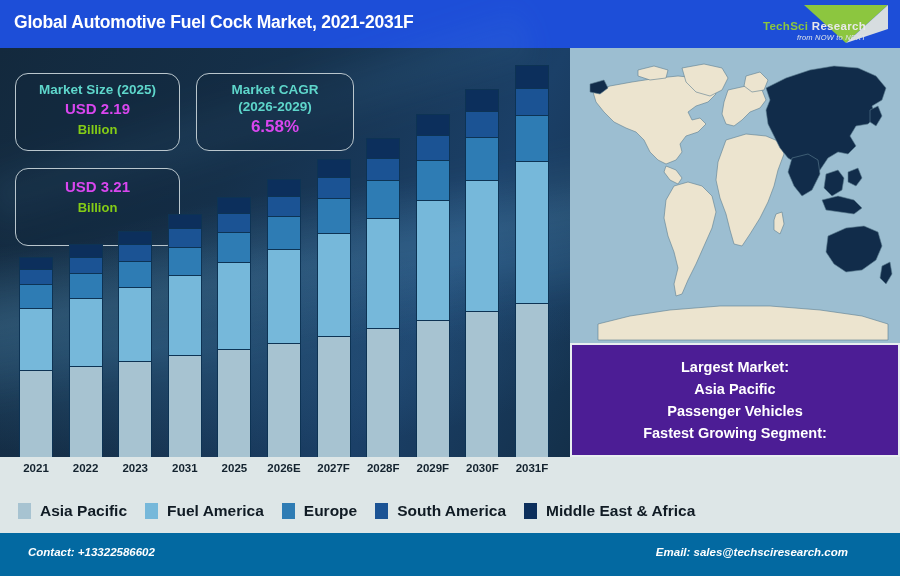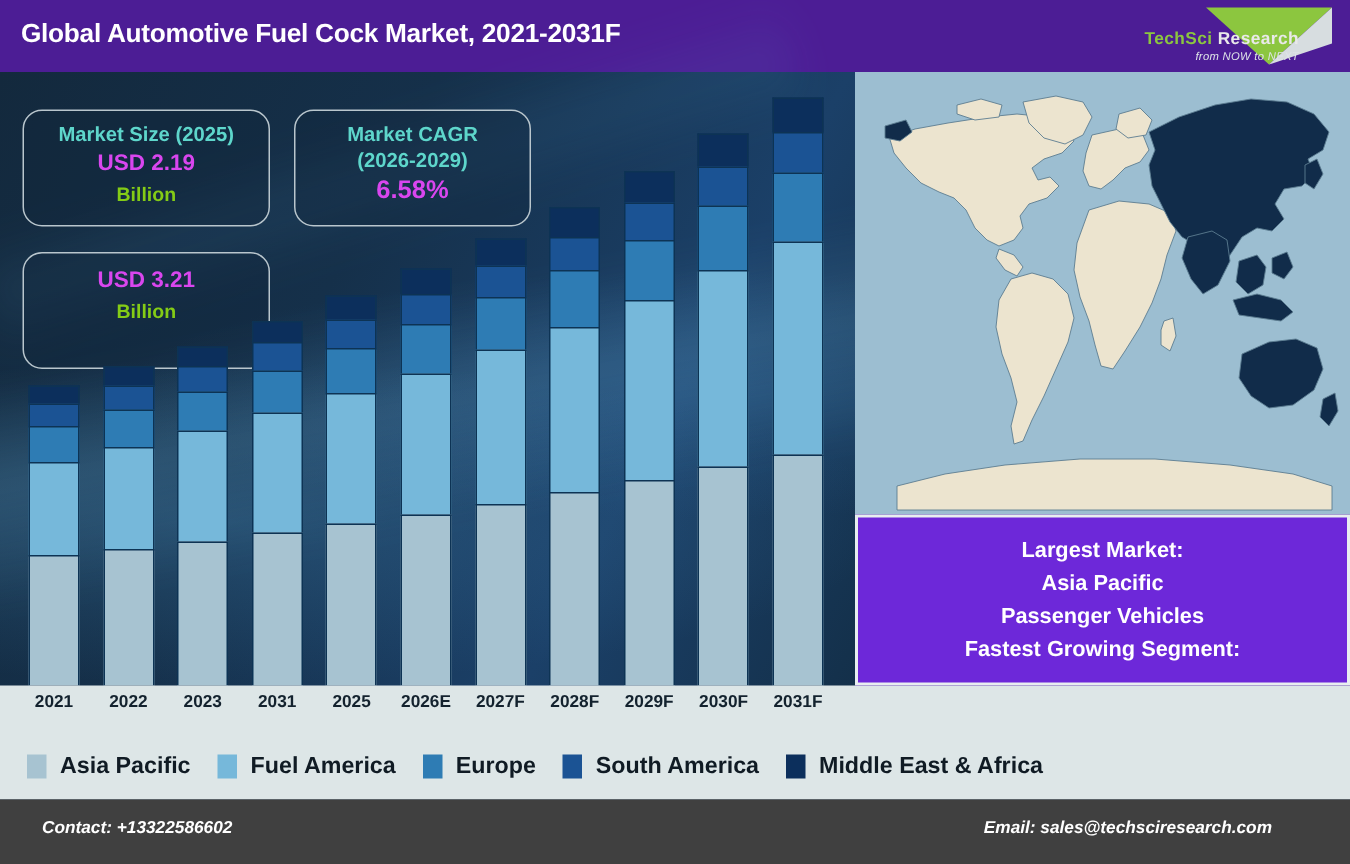--- a/index.html
+++ b/index.html
@@ -12,21 +12,21 @@
   #infographic {
     position: relative;
     width: 900px; height: 576px;
     background: #0f2739;
   }
 
   
   .header {
     position: absolute; left: 0; top: 0;
     width: 900px; height: 48px;
-    background: #4c1d95;
+    background: #1d4ed8;
   }
   .header-title {
     position: absolute; left: 14px; top: 12px;
     font-size: 17.5px; font-weight: bold;
     color: #ffffff; letter-spacing: -0.2px;
     white-space: nowrap;
   }
   .logo-wrap {
     position: absolute; right: 8px; top: 3px;
     width: 190px; height: 43px;
@@ -135,21 +135,21 @@
     width: 330px; height: 295px;
     background: #9cbed1;
     overflow: hidden;
   }
   .map-box svg { display: block; width: 100%; height: 100%; }
 
   
   .callout {
     position: absolute; left: 570px; top: 343px;
     width: 330px; height: 114px;
-    background: #6d28d9;
+    background: #4c1d95;
     border: 2px solid #e8eef0;
     display: flex; flex-direction: column;
     align-items: center; justify-content: center;
   }
   .callout-line {
     color: #ffffff; font-size: 14.5px; font-weight: bold;
     line-height: 22px; text-align: center;
   }
 
   
@@ -170,21 +170,21 @@
   }
   .legend-label {
     font-size: 15.5px; font-weight: bold; color: #101b24;
     white-space: nowrap;
   }
 
   
   .footer {
     position: absolute; left: 0; top: 533px;
     width: 900px; height: 43px;
-    background: #404040;
+    background: #0369a1;
   }
   .footer-text {
     position: absolute; top: 13px;
     font-size: 11.5px; font-style: italic; font-weight: bold;
     color: #ffffff; white-space: nowrap;
   }
   #footer-contact { left: 28px; }
   #footer-email   { right: 52px; }
 </style>
 </head>

